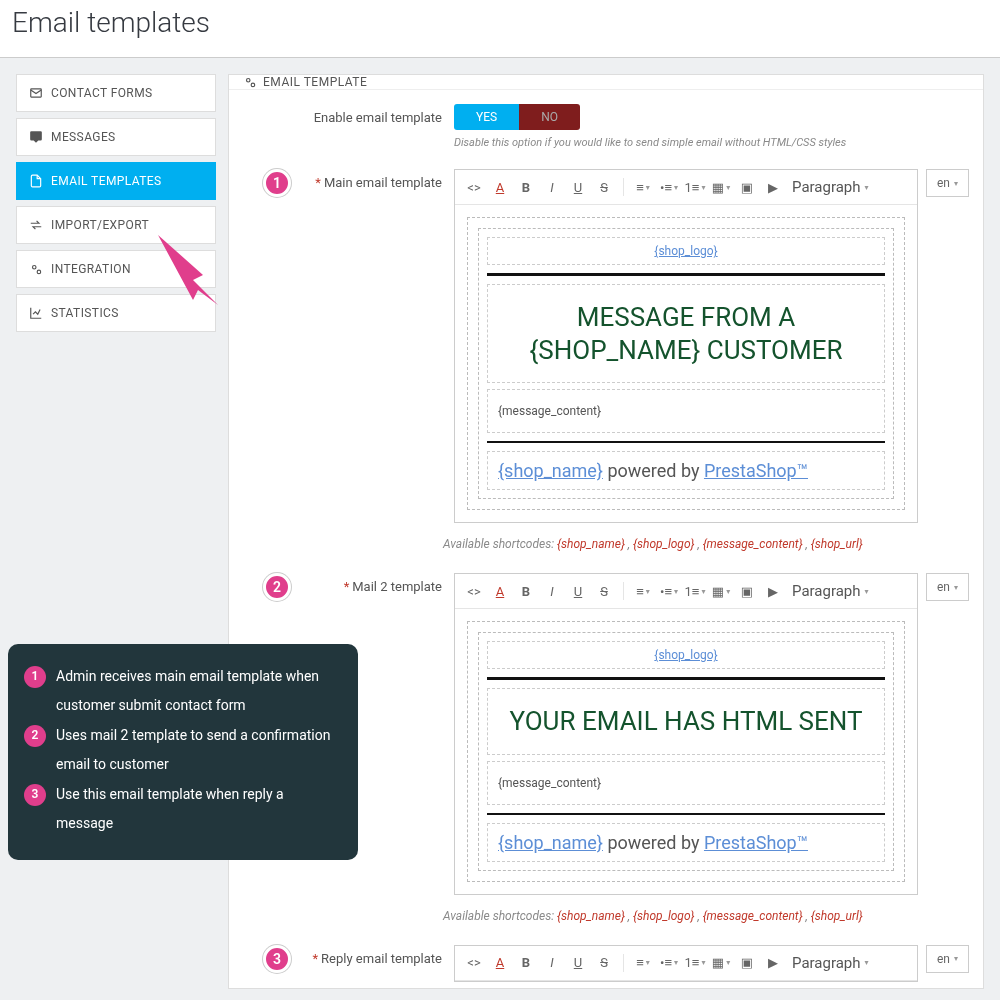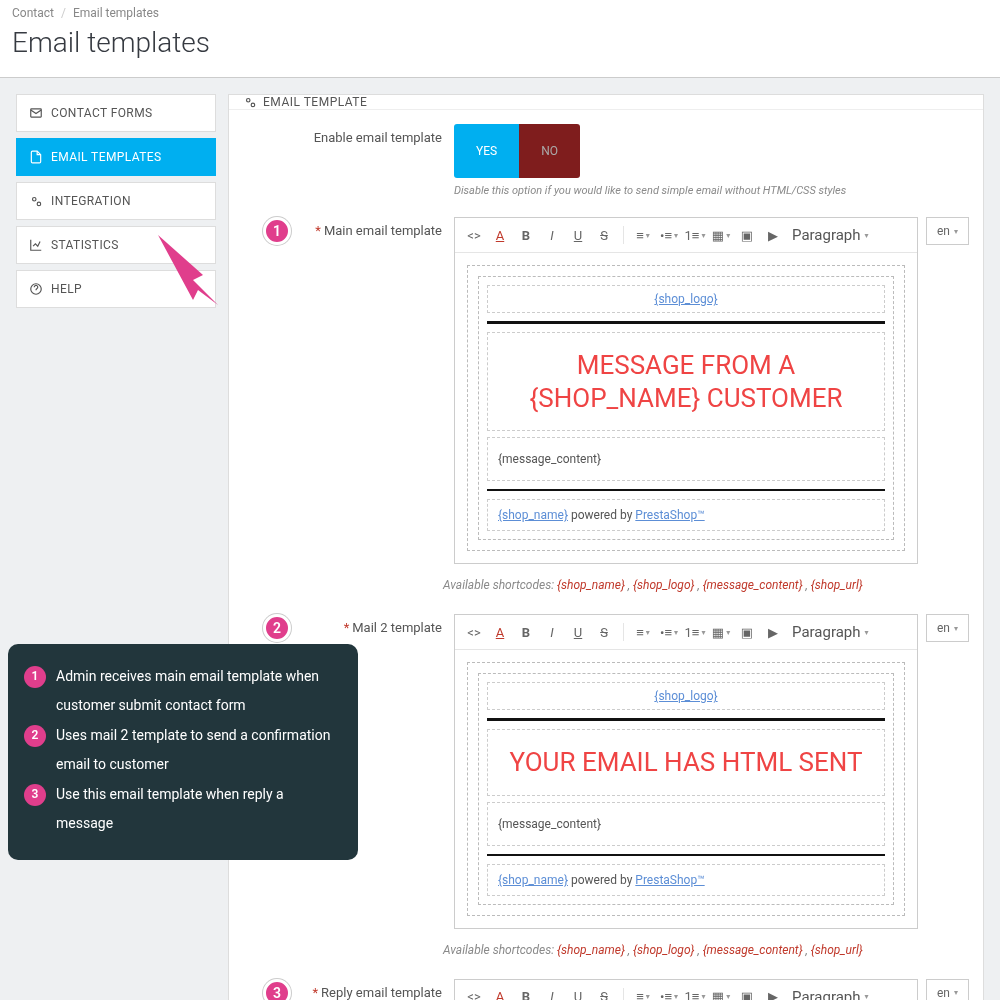--- a/index.html
+++ b/index.html
@@ -83,21 +83,21 @@
   }
   .req { color: #c0392b; margin-right: 3px; }
   .form-field { flex: 1; }
   .toggle {
     display: inline-flex;
     border-radius: 3px;
     overflow: hidden;
   }
   .toggle span {
     display: inline-block;
-    padding: 20px 22px;
+    padding: 6px 22px;
     font-size: 12px;
     cursor: pointer;
   }
   .toggle .yes { background: #00aff0; color: #fff; }
   .toggle .no { background: #7f1d1d; color: #aaa; }
   .hint {
     font-size: 11px;
     font-style: italic;
     color: #8a8a8a;
     margin-top: 6px;
@@ -179,33 +179,33 @@
     border: 1px dashed #ccc;
   }
   .tpl-logo span { color: #5c8ed6; text-decoration: underline; }
   .tpl-rule { border-top: 3px solid #111; margin: 2px 0; }
   .tpl-heading {
     border: 1px dashed #ccc;
     padding: 16px 10px;
     text-align: center;
     font-size: 26px;
     font-weight: 400;
-    color: #ef4444;
+    color: #14532d;
     line-height: 1.25;
   }
   .tpl-msg {
     border: 1px dashed #ccc;
     padding: 14px 10px;
     font-size: 12px;
     color: #555;
   }
   .tpl-foot {
     border: 1px dashed #ccc;
     padding: 8px 10px;
-    font-size: 12px;
+    font-size: 18px;
   }
   .tpl-foot .lnk { color: #5c8ed6; text-decoration: underline; }
   .shortcodes {
     font-size: 12px;
     font-style: italic;
     color: #8a8a8a;
     margin: 8px 0 0 200px;
     padding: 0 14px 8px;
   }
   .shortcodes .sc { color: #c0392b; }
@@ -261,63 +261,63 @@
     top: 230px;
     pointer-events: none;
   }
   .tsep { width: 1px; height: 18px; background: #e5e5e5; margin: 0 4px; }
   .tpl-rule-thin { border-top: 2px solid #111; }
 </style>
 </head>
 <body>
 
 <div class="page-header">
-  <div class="breadcrumb">
-    <a>Contact</a>
-    <span class="sep">/</span>
-    <span>Email templates</span>
-  </div>
   <h1 class="page-title">Email templates</h1>
 </div>
 
 <div class="wrapper">
   <div class="sidebar">
     <div class="side-item">
       <svg viewBox="0 0 24 24" fill="none" stroke="currentColor" stroke-width="2">
           <rect x="3" y="5" width="18" height="14" rx="1"></rect>
           <path d="M3 7l9 6 9-6"></path>
         </svg>
       <span>CONTACT FORMS</span>
     </div>
+    <div class="side-item">
+      <svg viewBox="0 0 24 24" fill="currentColor">
+          <path d="M20 2H4a2 2 0 00-2 2v12a2 2 0 002 2h4l4 4 4-4h4a2 2 0 002-2V4a2 2 0 00-2-2z"></path>
+        </svg>
+      <span>MESSAGES</span>
+    </div>
     <div class="side-item active">
       <svg viewBox="0 0 24 24" fill="none" stroke="currentColor" stroke-width="2">
           <path d="M14 2H6a2 2 0 00-2 2v16a2 2 0 002 2h12a2 2 0 002-2V8z"></path>
           <path d="M14 2v6h6"></path>
         </svg>
       <span>EMAIL TEMPLATES</span>
     </div>
     <div class="side-item">
       <svg viewBox="0 0 24 24" fill="none" stroke="currentColor" stroke-width="2">
+          <path d="M3 9h14l-4-4M21 15H7l4 4"></path>
+        </svg>
+      <span>IMPORT/EXPORT</span>
+    </div>
+    <div class="side-item">
+      <svg viewBox="0 0 24 24" fill="none" stroke="currentColor" stroke-width="2">
           <circle cx="9" cy="9" r="3"></circle>
           <circle cx="17" cy="17" r="3"></circle>
         </svg>
       <span>INTEGRATION</span>
     </div>
     <div class="side-item">
       <svg viewBox="0 0 24 24" fill="none" stroke="currentColor" stroke-width="2">
           <path d="M3 3v18h18M7 14l4-4 4 4 4-8"></path>
         </svg>
       <span>STATISTICS</span>
-    </div>
-    <div class="side-item">
-      <svg viewBox="0 0 24 24" fill="none" stroke="currentColor" stroke-width="2">
-          <circle cx="12" cy="12" r="9"></circle>
-          <path d="M9 9a3 3 0 115 2c-1 1-2 1-2 3M12 17h.01"></path>
-        </svg>
-      <span>HELP</span>
     </div>
   </div>
 
   <div class="content">
     <div class="panel-title">
       <svg width="14" height="14" viewBox="0 0 24 24" fill="none" stroke="currentColor" stroke-width="2">
           <circle cx="9" cy="9" r="3"></circle>
           <circle cx="17" cy="17" r="3"></circle>
         </svg>
       <span>EMAIL TEMPLATE</span>

